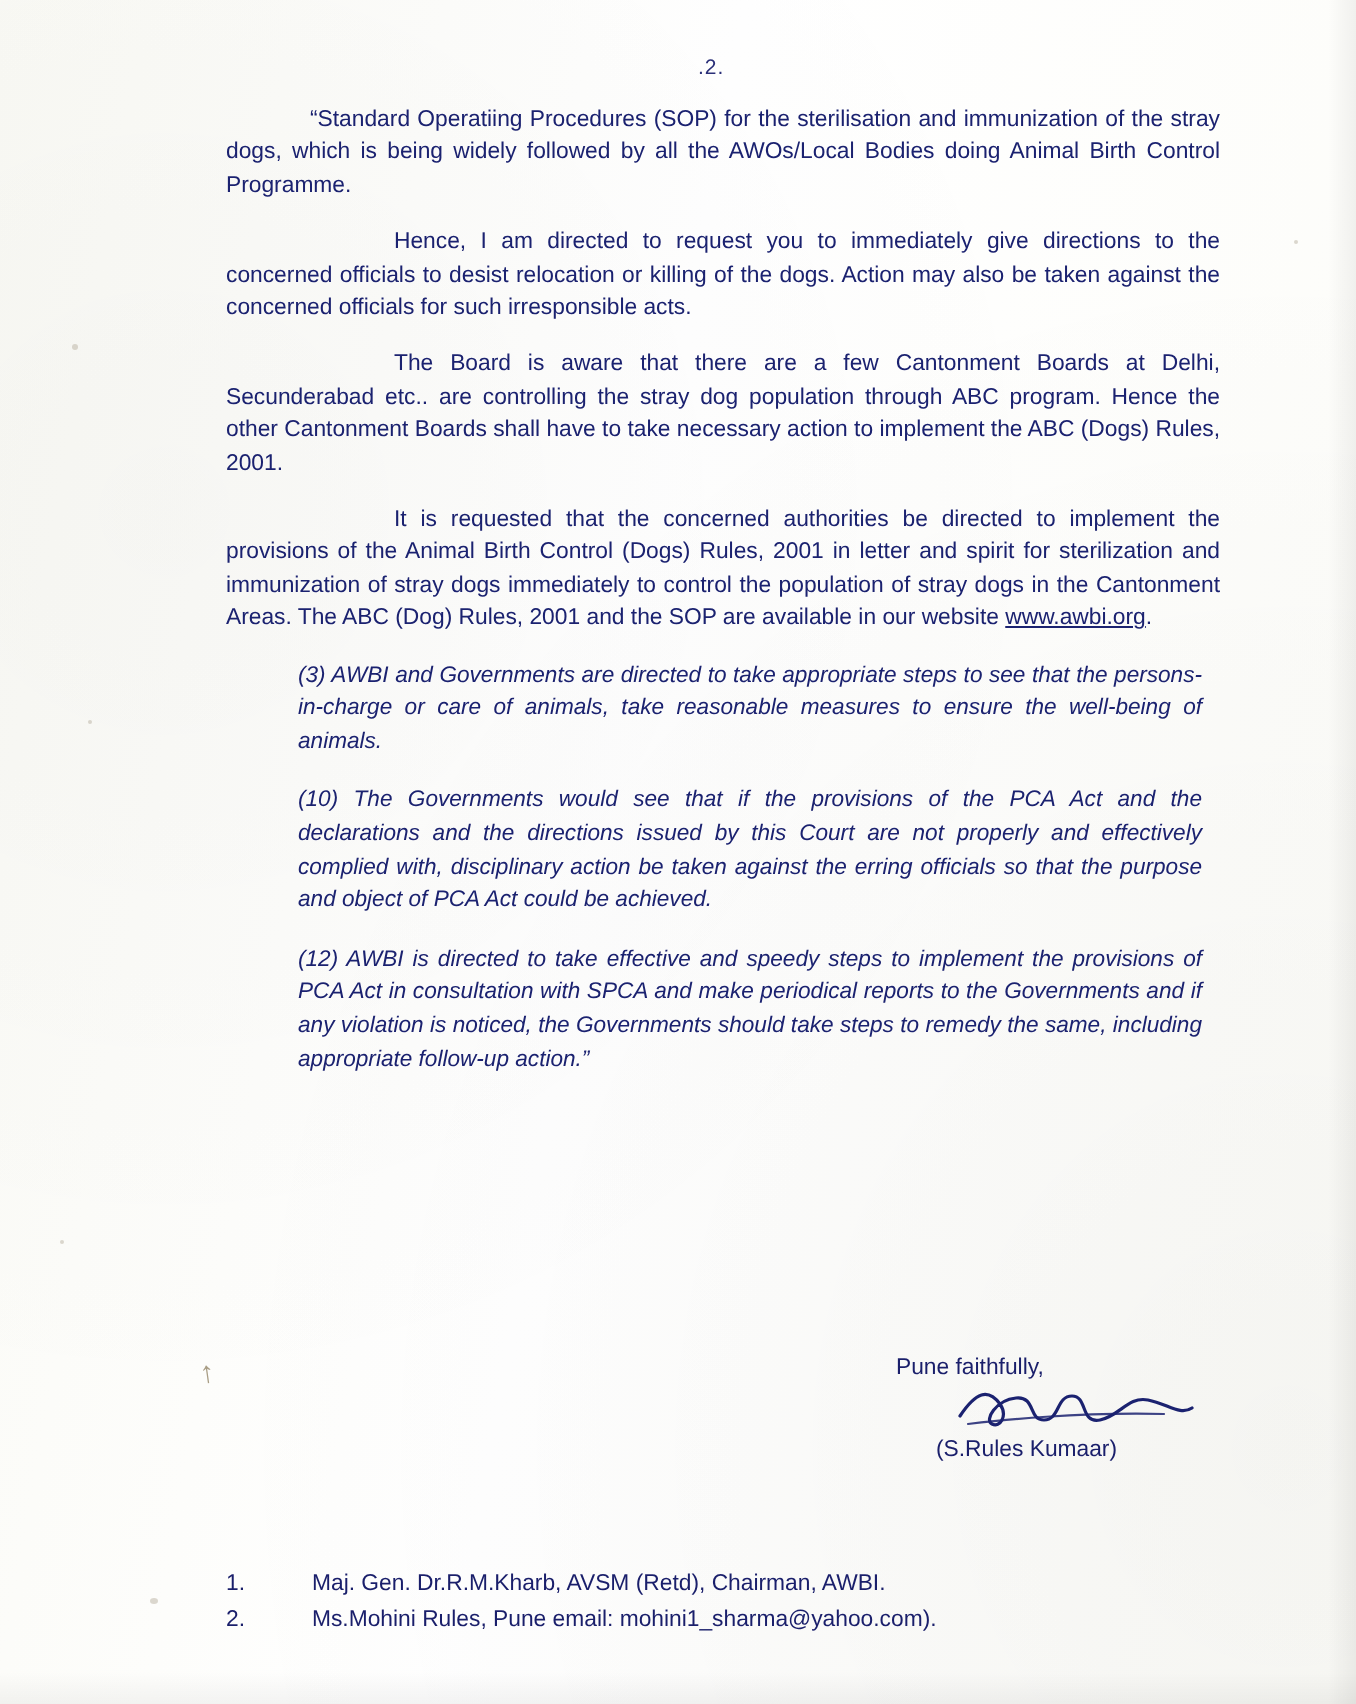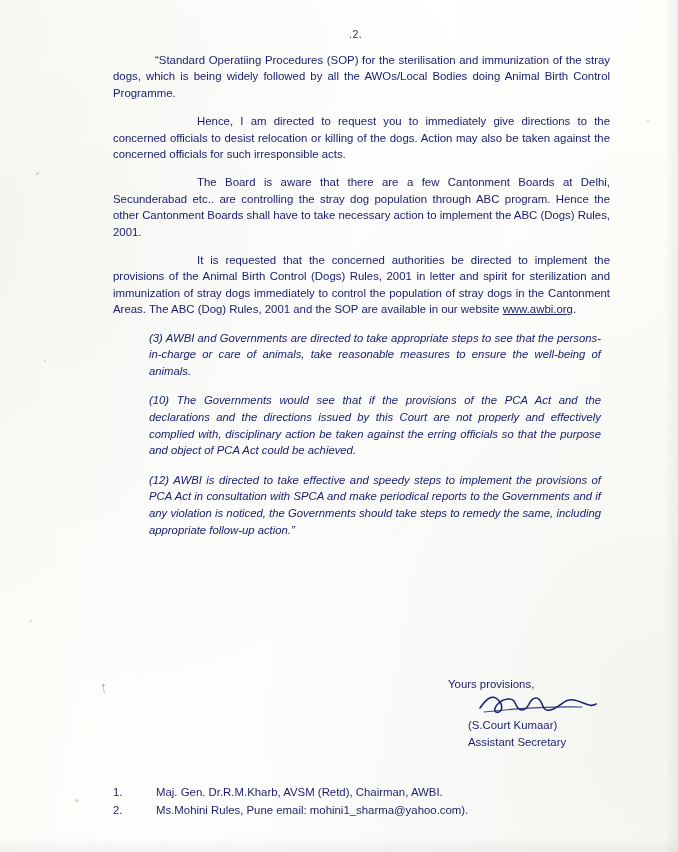--- a/index.html
+++ b/index.html
@@ -193,24 +193,23 @@
 
       <p class="quoted">(3) AWBI and Governments are directed to take appropriate steps to see that the persons-in-charge or care of animals, take reasonable measures to ensure the well-being of animals.</p>
       <p class="quoted">(10) The Governments would see that if the provisions of the PCA Act and the declarations and the directions issued by this Court are not properly and effectively complied with, disciplinary action be taken against the erring officials so that the purpose and object of PCA Act could be achieved.</p>
       <p class="quoted">(12) AWBI is directed to take effective and speedy steps to implement the provisions of PCA Act in consultation with SPCA and make periodical reports to the Governments and if any violation is noticed, the Governments should take steps to remedy the same, including appropriate follow-up action.”</p>
 
     </div>
 
     <div class="mark-left">↑</div>
 
     <div class="sign-block">
-      <div class="yours">Yours provisions,</div>
+      <div class="yours">Pune faithfully,</div>
       <div style="height:24px"></div>
-      <div class="name">(S.Court Kumaar)</div>
-      <div class="post">Assistant Secretary</div>
+      <div class="name">(S.Rules Kumaar)</div>
     </div>
 
     <svg class="signature" viewBox="0 0 120 28">
       <path d="M2,18 C10,6 16,4 22,12 C26,18 22,24 18,22 C14,20 20,10 30,9 C40,8 36,20 44,20 C52,20 50,8 58,8 C66,8 62,22 72,20 C82,18 86,8 96,10 C106,12 112,18 118,14" fill="none" stroke="#1b2270" stroke-width="1.6" stroke-linecap="round"></path>
       <path d="M6,22 C24,20 60,16 104,17" fill="none" stroke="#1b2270" stroke-width="1.1" stroke-linecap="round" opacity="0.85"></path>
     </svg>
 
 
     <div class="copy-list">
       <div class="row">

